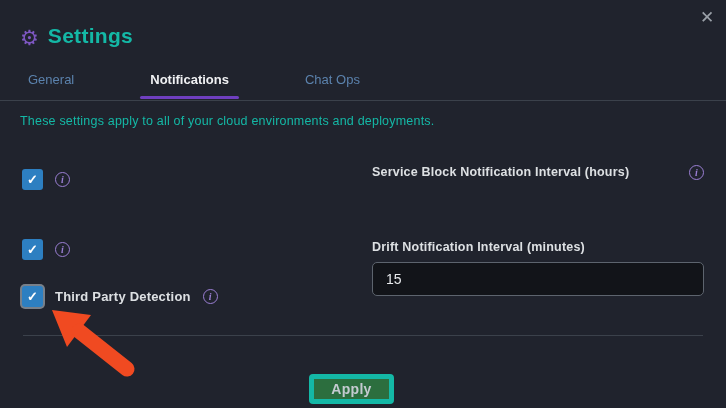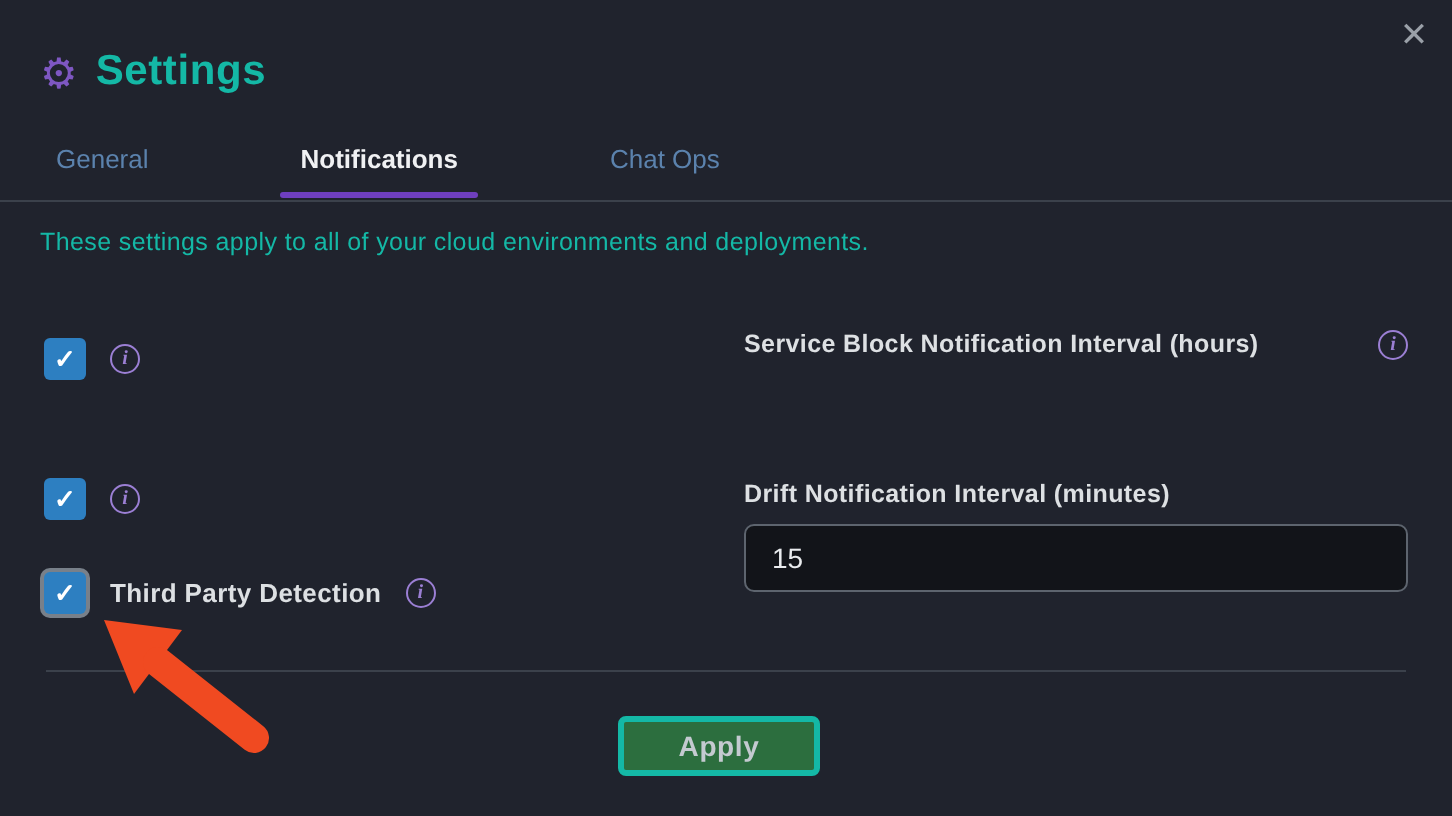--- a/index.html
+++ b/index.html
@@ -189,26 +189,26 @@
   .footer-divider {
     position: absolute;
     top: 335px;
     left: 23px;
     width: 680px;
     height: 1px;
     background: #3b414b;
   }
   .apply-btn {
     position: absolute;
-    top: 358px;
+    top: 374px;
     left: 309px;
-    width: 101px;
+    width: 85px;
     height: 30px;
     background: #2c6e3e;
-    border: 3px solid #14b8a6;
+    border: 5px solid #14b8a6;
     border-radius: 4px;
     color: #c4cad0;
     font-size: 14px;
     font-weight: 700;
     font-family: "Liberation Sans", sans-serif;
     letter-spacing: 0.3px;
     cursor: pointer;
     display: flex;
     align-items: center;
     justify-content: center;

